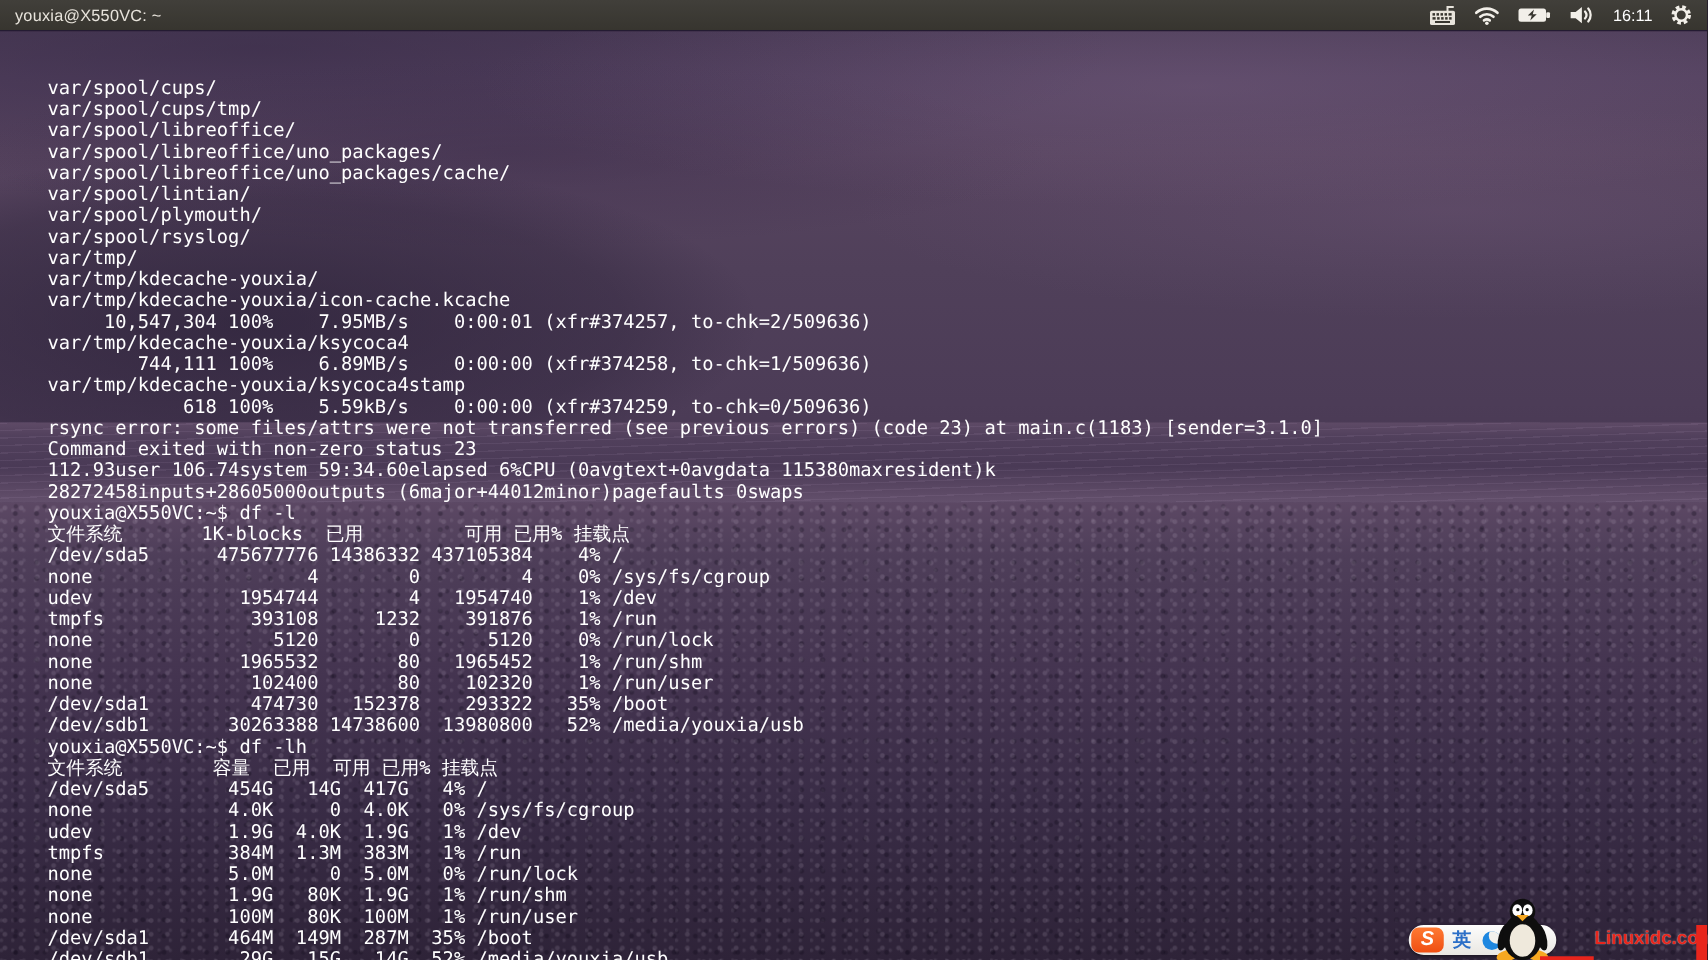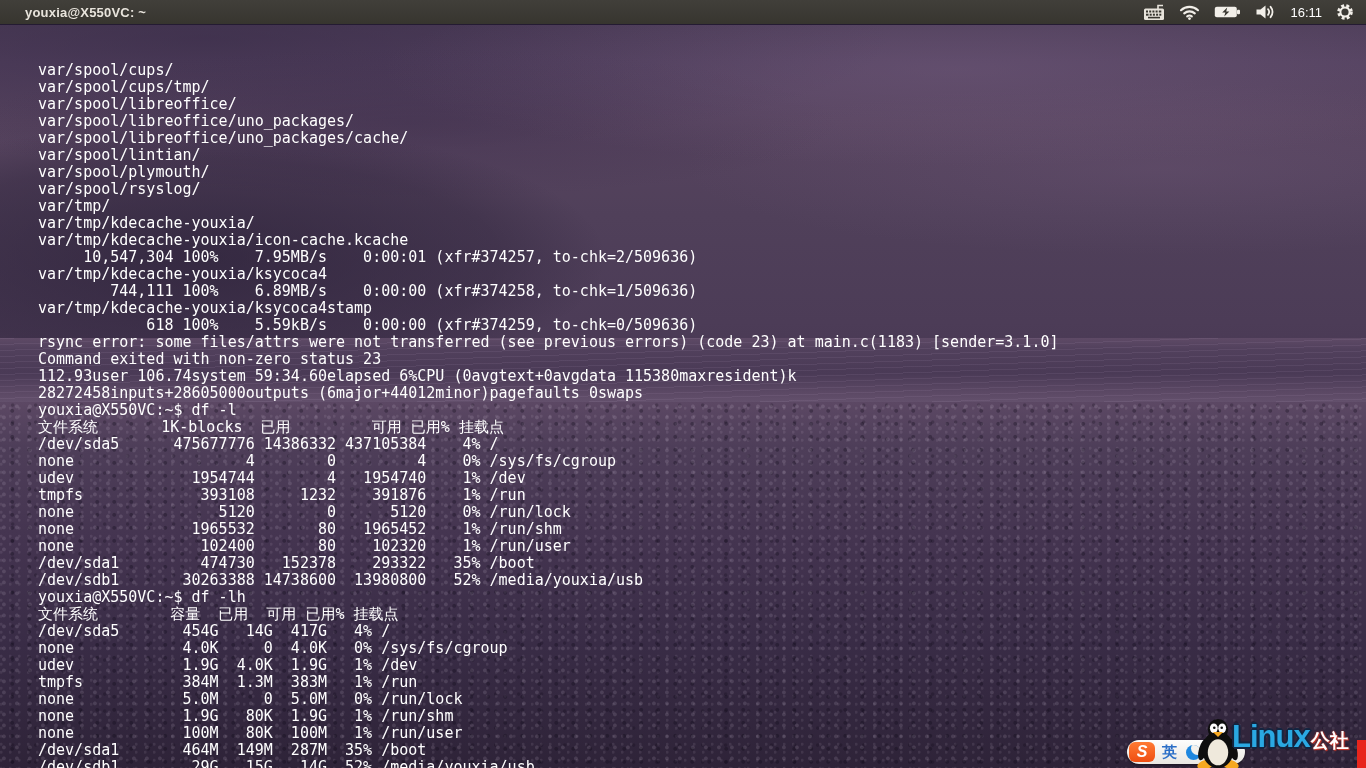--- a/index.html
+++ b/index.html
@@ -32,21 +32,21 @@
       radial-gradient(circle at 12% 78%, rgba(235,222,240,.09) 0 1px, transparent 2px),
       radial-gradient(circle at 55% 18%, rgba(10,5,20,.24) 0 1.2px, transparent 2.2px),
       linear-gradient(180deg,#5c4864 0%, #4e3e59 12%, #443450 38%, #392c46 66%, #2e2338 100%);
     background-size:13px 11px,17px 13px,9px 8px,23px 17px,100% 100%;}
 
   
   .topbar{position:absolute;left:0;top:0;width:100%;height:24px;z-index:10;
     background:linear-gradient(#413f3a,#37352f);
     border-bottom:1px solid #241b32;
     display:flex;align-items:center;color:#e8e4dc;font-size:13px;}
-  .tb-title{margin-left:25px;letter-spacing:.2px;font-weight:bold;}
+  .tb-title{margin-left:12px;letter-spacing:.2px;}
   .tb-right{margin-left:auto;display:flex;align-items:center;gap:14px;padding-right:12px;}
   .ind{display:flex;align-items:center;height:24px;}
   .tb-clock{font-size:13px;color:#fff;}
 
   
   .terminal{position:absolute;left:0;top:24px;right:0;bottom:0;z-index:3;
     padding:4px 0 0 4px;color:#ffffff;
     font-family:"DejaVu Sans Mono","Liberation Mono",monospace;
     font-size:15px;line-height:17px;white-space:pre;cursor:text;margin-left:34px;}
   .tl{height:17px;}
@@ -165,24 +165,20 @@
       <ellipse cx="23.5" cy="11" rx="4.2" ry="5.2" fill="#ffffff"></ellipse>
       <ellipse cx="32.5" cy="11" rx="4.2" ry="5.2" fill="#ffffff"></ellipse>
       <circle cx="24" cy="10.5" r="1.4" fill="#0e0e0e"></circle>
       <circle cx="32" cy="10.5" r="1.4" fill="#0e0e0e"></circle>
       <polygon points="22.5,15 33.5,15 28,20.5" fill="#f6a821"></polygon>
       <ellipse cx="28" cy="37" rx="11" ry="14" fill="#efe9dc"></ellipse>
     </svg>
   </div>
 
   <div class="idc-logo">
-    <div class="logo-line1">
-      <span class="logo-linux">Linux</span>
-      <span class="logo-suffix">公社</span>
-    </div>
     <div class="logo-line2">
       <span class="logo-www">www.</span>
       <span class="logo-domain">Linuxidc.com</span>
     </div>
   </div>
   <div class="red-strip"></div>
 
 </div>
 
 </body></html>

